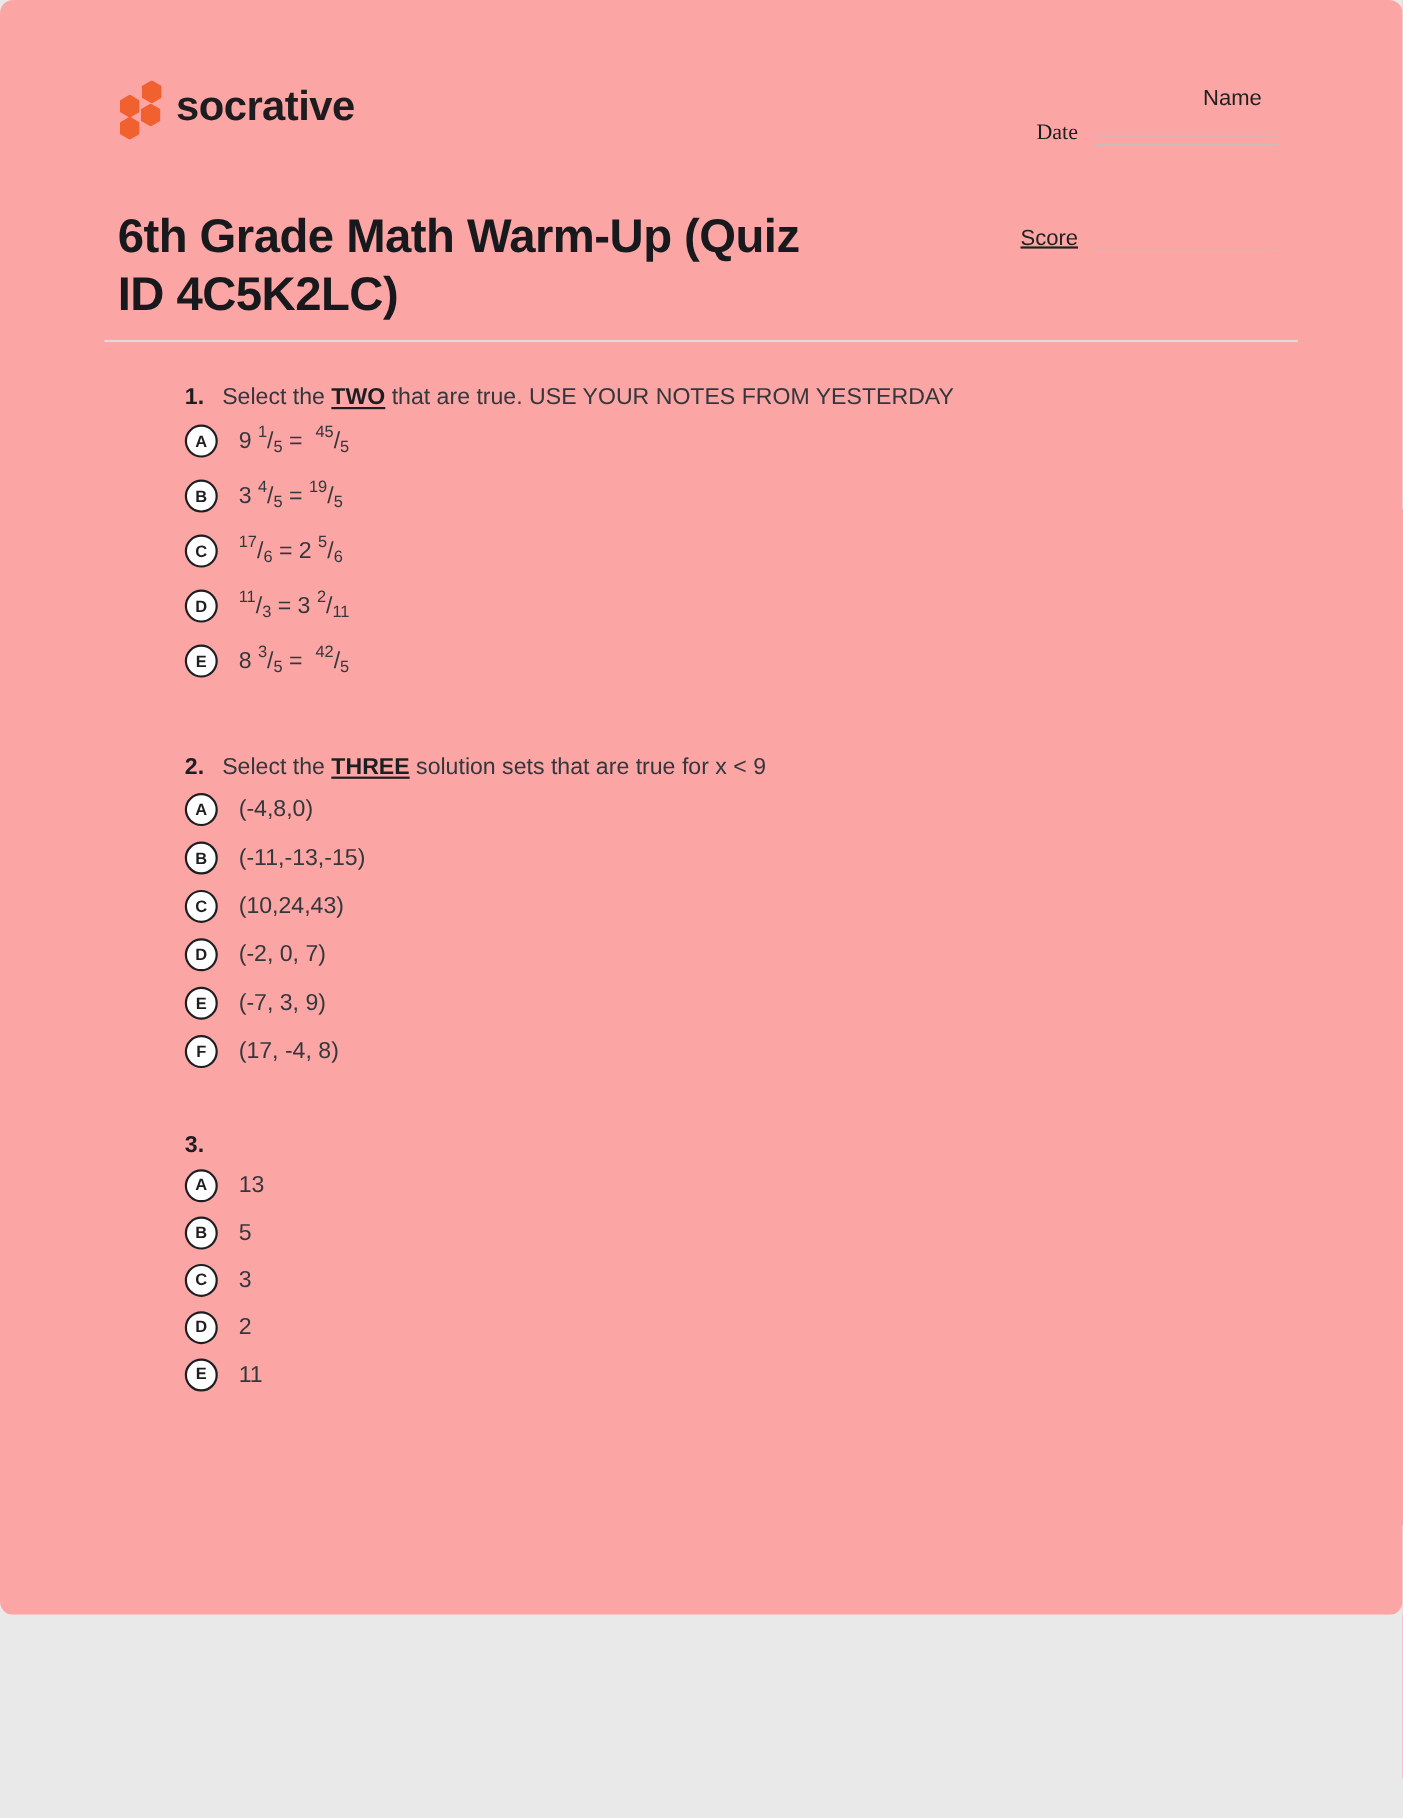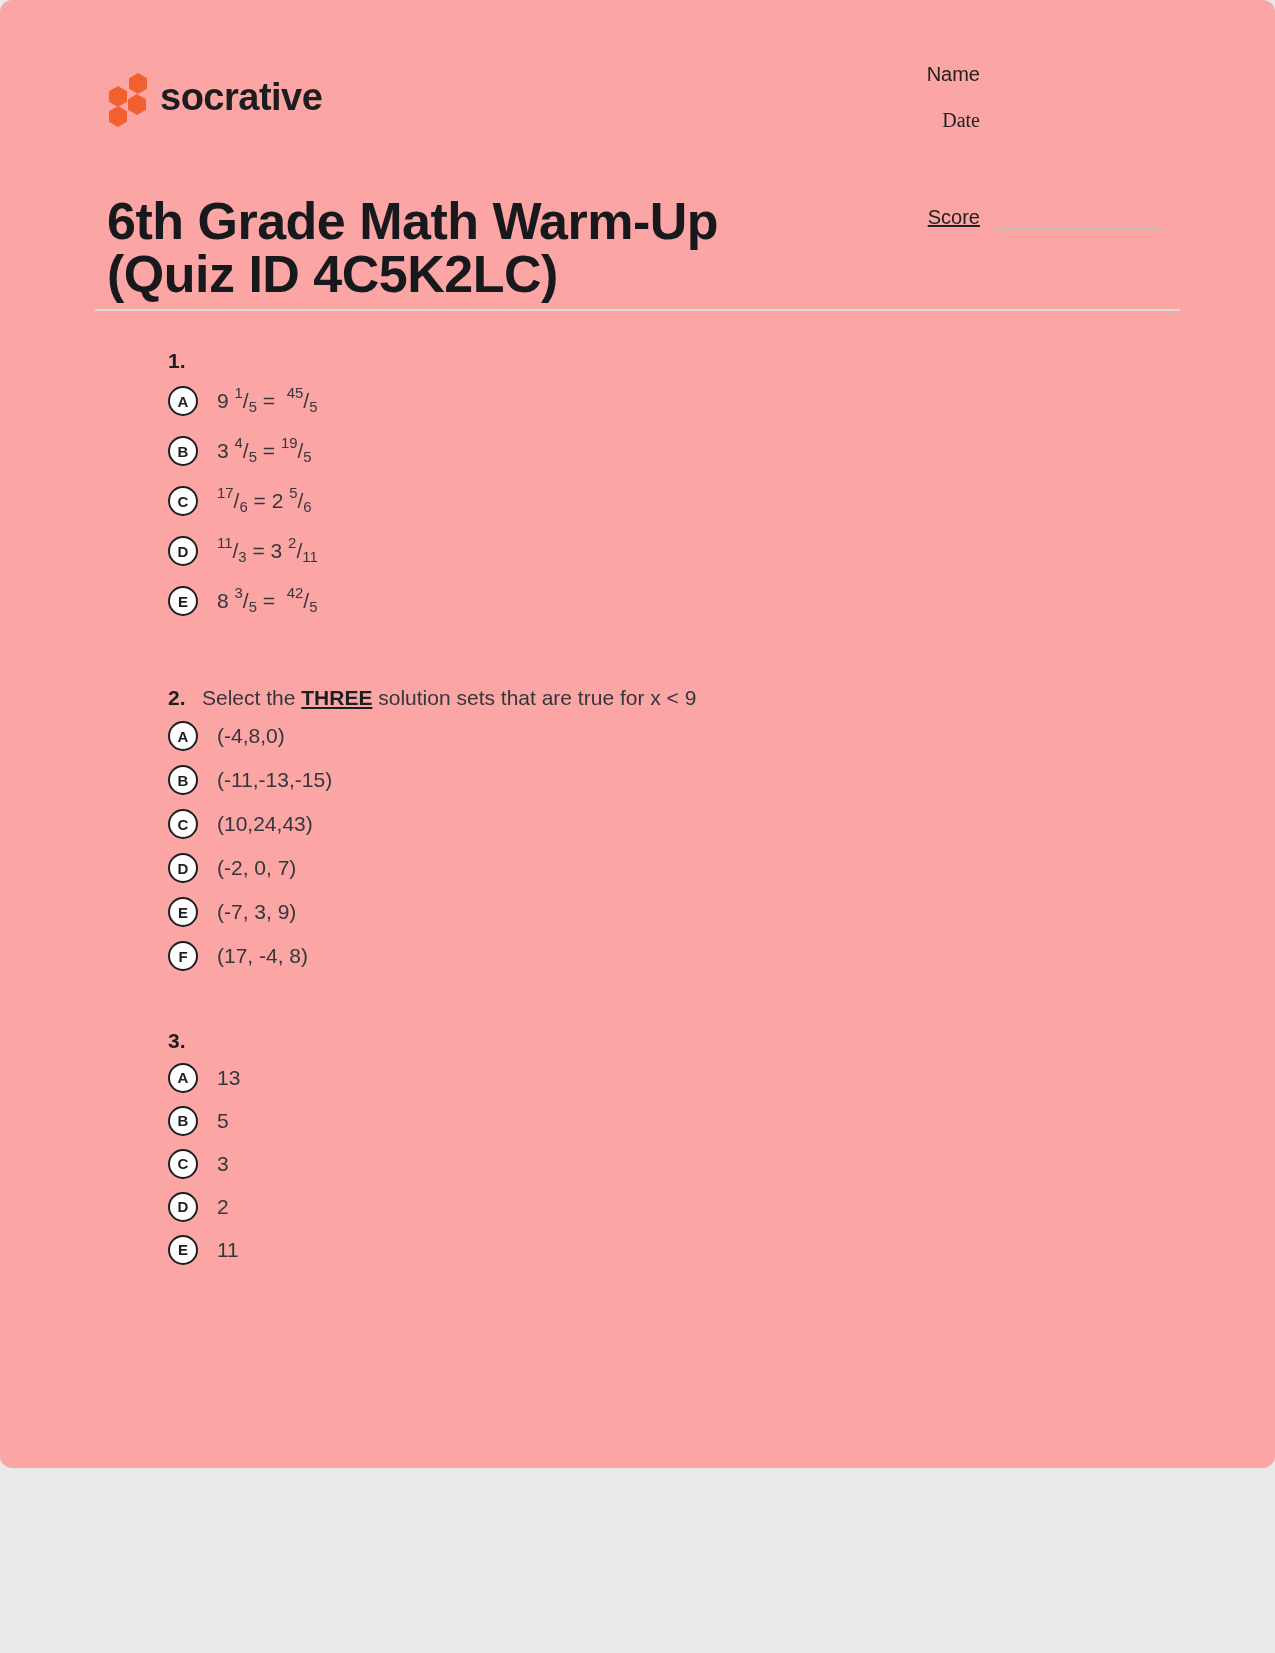--- a/index.html
+++ b/index.html
@@ -25,27 +25,27 @@
   .hex3{left:21px;top:21px;}
   .hex4{left:2px;top:33px;}
   .brand{
     margin-left:3px;margin-top:3px;
     font-size:38px;font-weight:700;letter-spacing:-0.5px;color:#1d1d1f;
   }
   
   .field{position:absolute;left:870px;width:292px;display:flex;align-items:flex-end;}
   .field .flabel{flex:1;text-align:right;font-size:20px;color:#1f1f1f;padding-right:15px;line-height:24px;}
   .field .fline{width:167px;border-bottom:1px solid #c0c0c0;height:22px;}
-  .f-name{top:62px;}
+  .f-name{top:77px;flex-direction:column;}
   .f-date{top:108px;font-family:Liberation Serif, serif;}
   .f-score{top:205px;text-decoration:underline;}
   
   .title{
     position:absolute;left:107px;top:160px;width:660px;
-    font-size:52px;line-height:53px;font-weight:700;color:#17191c;
+    font-size:43px;line-height:53px;font-weight:700;color:#17191c;
     letter-spacing:-0.5px;
   }
   
   .divider{position:absolute;left:95px;top:309px;width:1085px;height:2px;background:#dcdcdc;}
   
   .question{position:absolute;left:168px;width:995px;}
   .q1{top:345px;}
   .q2{top:682px;}
   .q3{top:1025px;}
   .q-head{display:flex;align-items:flex-start;}
@@ -96,20 +96,21 @@
     <span class="fline"></span>
   </div>
 
   <h1 class="title">6th Grade Math Warm-Up (Quiz ID 4C5K2LC)</h1>
 
   <div class="divider"></div>
 
   <div class="question q1">
     <div class="q-head">
       <span class="q-num">1.</span>
+      <span class="q-text">Select the <b class="u">TWO</b> that are true. USE YOUR NOTES FROM YESTERDAY</span>
     </div>
     <div class="options">
       <div class="option">
         <span class="bubble">
             <span class="letter">A</span>
           </span>
         <span class="opt-text">9 <sup>1</sup>/<sub>5</sub> =  <sup>45</sup>/<sub>5</sub></span>
       </div>
       <div class="option">
         <span class="bubble">

